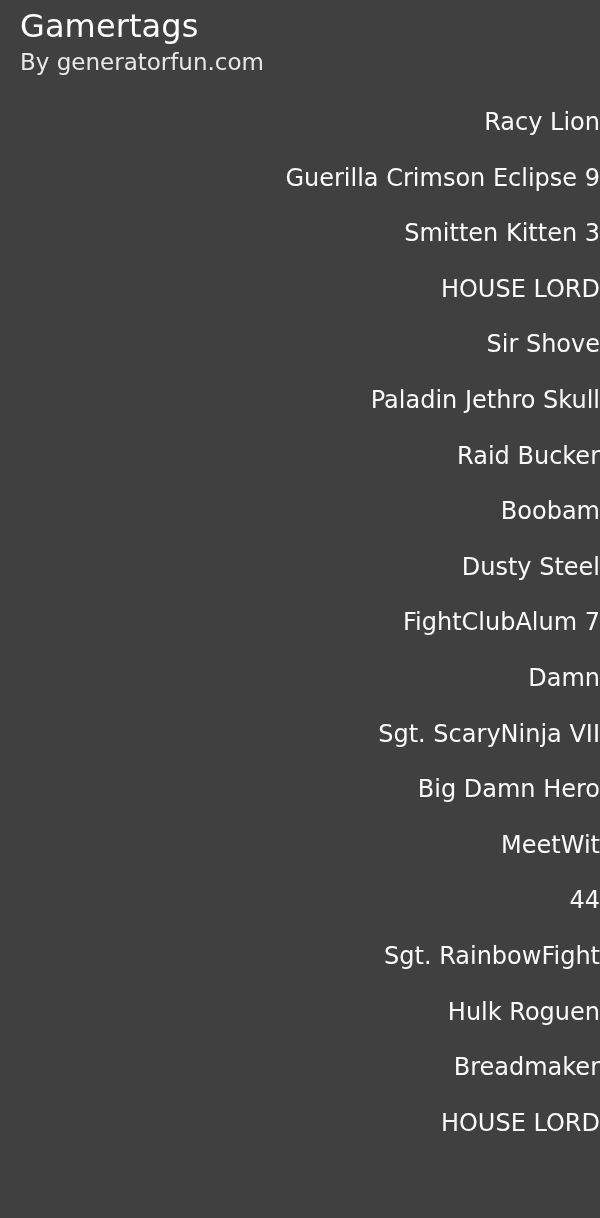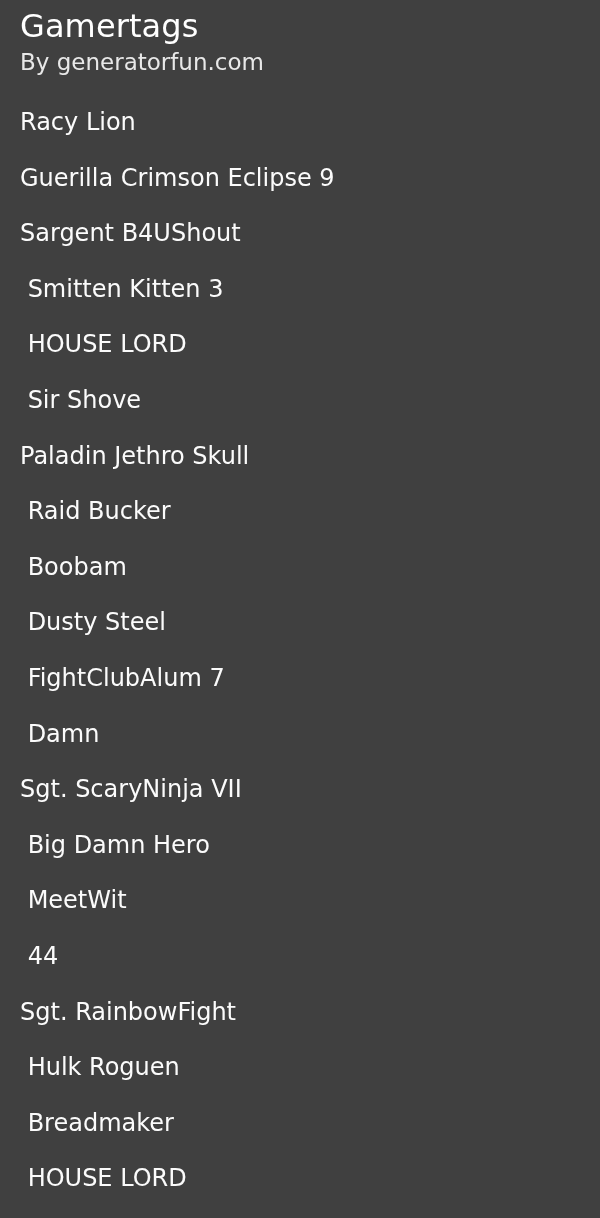--- a/index.html
+++ b/index.html
@@ -53,20 +53,21 @@
 
   
   .tag-list {
     position: absolute;
     left: 0;
     top: 95px;
     width: 600px;
     margin: 0;
     padding: 0;
     list-style: none;
+    text-align: right;
   }
   .tag-item {
     height: 55.6px;
     line-height: 55.6px;
     margin: 0;
     padding: 0 0 0 20px;
     font-size: 24px;
     font-weight: 400;
     color: #fbfbfb;
     white-space: pre;
@@ -80,21 +81,20 @@
 <div class="page">
 
   <div class="header">
     <div class="page-title">Gamertags</div>
     <div class="byline">By generatorfun.com</div>
   </div>
 
   <ul class="tag-list">
       <li class="tag-item">Racy Lion</li>
       <li class="tag-item">Guerilla Crimson Eclipse 9</li>
-      <li class="tag-item">Sargent B4UShout</li>
       <li class="tag-item"> Smitten Kitten 3</li>
       <li class="tag-item"> HOUSE LORD</li>
       <li class="tag-item"> Sir Shove</li>
       <li class="tag-item">Paladin Jethro Skull</li>
       <li class="tag-item"> Raid Bucker</li>
       <li class="tag-item"> Boobam</li>
       <li class="tag-item"> Dusty Steel</li>
       <li class="tag-item"> FightClubAlum 7</li>
       <li class="tag-item"> Damn</li>
       <li class="tag-item">Sgt. ScaryNinja VII</li>

